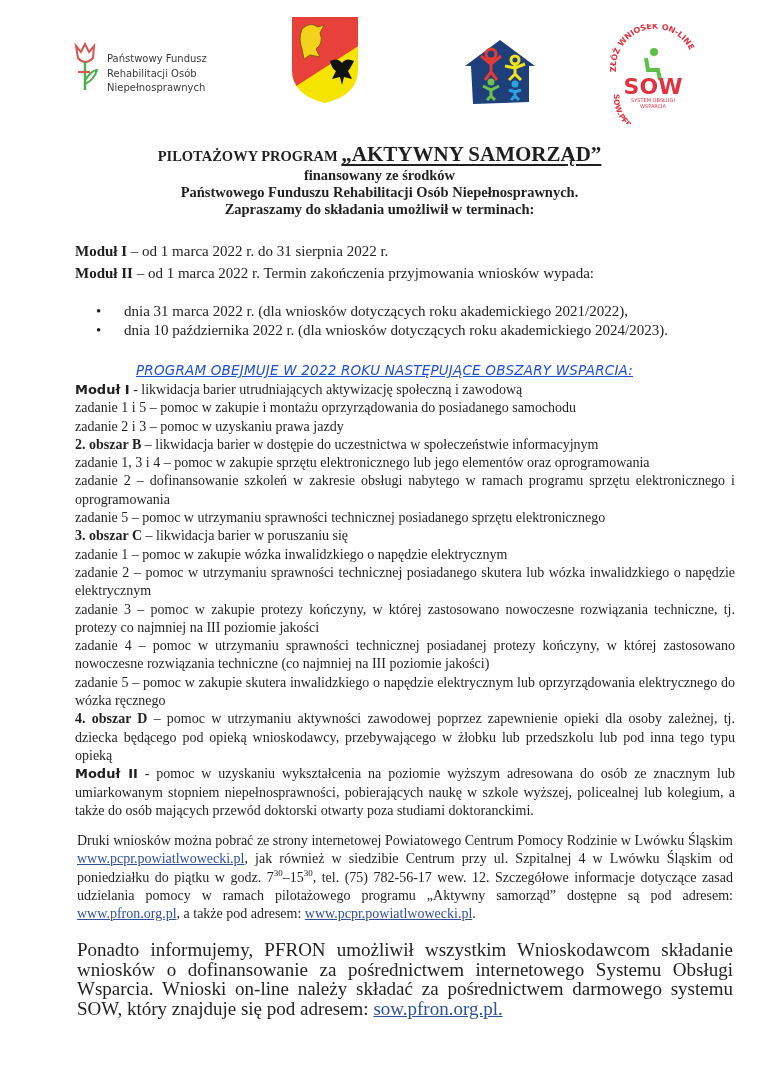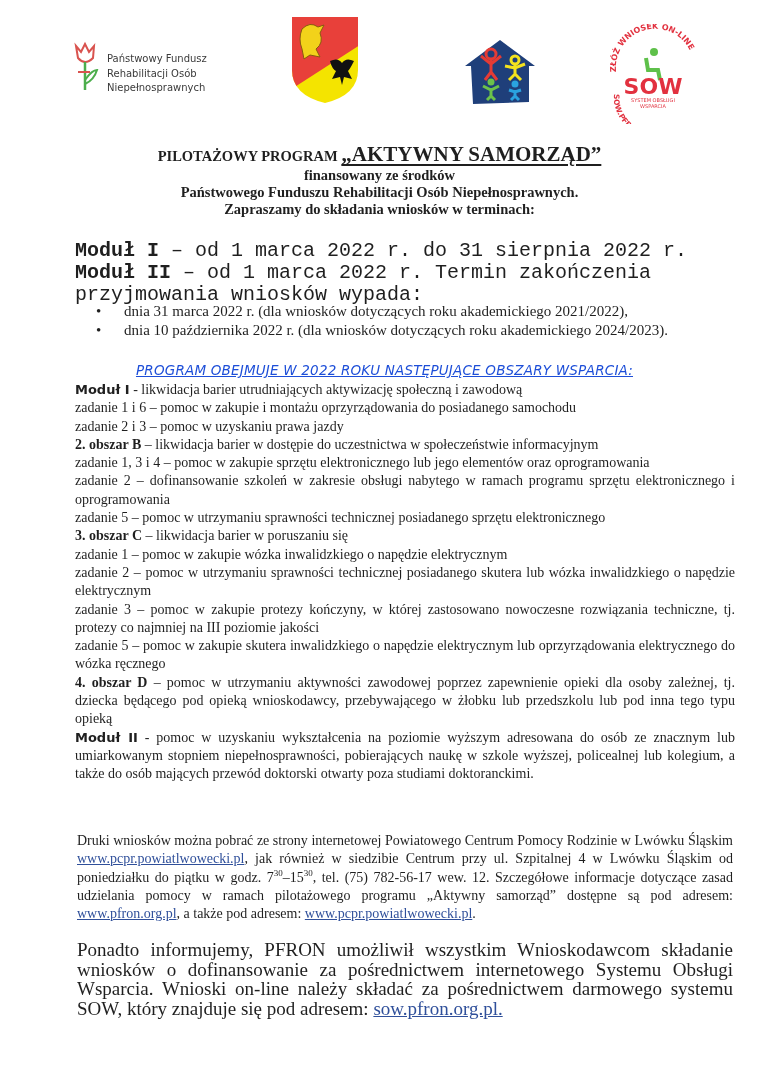--- a/index.html
+++ b/index.html
@@ -17,21 +17,21 @@
   .logo-house { position: absolute; left: 463px; top: 36px; width: 75px; height: 70px; }
   .logo-sow { position: absolute; left: 608px; top: 24px; width: 90px; height: 100px; }
 
   
   .title-block { position: absolute; left: 0; top: 143px; width: 709px; text-align: center;
                  font-weight: bold; color: #1f1f1f; margin-left: 25px; }
   .t1 { font-size: 14.5px; line-height: 22px; }
   .t1 .big { font-size: 21px; text-decoration: underline; text-underline-offset: 3px; }
   .t2 { font-size: 14.5px; line-height: 17px; }
 
-  .dates { position: absolute; left: 75px; top: 240px; width: 660px; font-size: 20px; line-height: 22px; font-family: Liberation Mono, monospace; }
+  .dates { position: absolute; left: 75px; top: 240px; width: 660px; font-size: 15px; line-height: 22px; }
   .dates b { font-weight: bold; }
   .bullets { position: absolute; left: 96px; top: 302px; width: 650px; font-size: 15px; line-height: 19px; margin: 0; padding: 0; list-style: none; }
   .bullets li { position: relative; padding-left: 28px; white-space: nowrap; }
   .bullets li::before { content: "•"; position: absolute; left: 0; top: 0; }
 
   .section-head { position: absolute; left: 0; top: 362px; width: 769px; text-align: center;
                   font-family: "DejaVu Sans", sans-serif; font-style: italic; font-size: 13.5px;
                   text-decoration: underline; letter-spacing: 0.2px; color: #1d4ed8; }
 
   .body-text { position: absolute; left: 75px; top: 381px; width: 660px; font-size: 14px; line-height: 18.3px; text-align: justify; }
@@ -109,49 +109,50 @@
       <text font-family="DejaVu Sans, sans-serif" font-size="7.5" font-weight="bold" fill="#e2313f"><textPath href="#arcBot">SOW.PFRON.ORG.PL</textPath></text>
     </svg>
   </div>
 
   <div class="title-block">
     <div class="t1">
       <span>PILOTAŻOWY PROGRAM </span><span class="big">„AKTYWNY SAMORZĄD”</span>
     </div>
     <div class="t2">finansowany ze środków</div>
     <div class="t2">Państwowego Funduszu Rehabilitacji Osób Niepełnosprawnych.</div>
-    <div class="t2">Zapraszamy do składania wniosków w terminach:</div>
+    <div class="t2">Zapraszamy do składania umożliwił w terminach:</div>
   </div>
 
   <div class="dates">
     <div><b>Moduł I</b><span> – od 1 marca 2022 r. do 31 sierpnia 2022 r.</span></div>
     <div><b>Moduł II</b><span> – od 1 marca 2022 r. Termin zakończenia przyjmowania wniosków wypada:</span></div>
   </div>
   <ul class="bullets">
     <li>dnia 31 marca 2022 r. (dla wniosków dotyczących roku akademickiego 2021/2022),</li>
     <li>dnia 10 października 2022 r. (dla wniosków dotyczących roku akademickiego 2024/2023).</li>
   </ul>
 
   <div class="section-head">PROGRAM OBEJMUJE W 2022 ROKU NASTĘPUJĄCE OBSZARY WSPARCIA:</div>
 
   <div class="body-text">
     <p><span class="modul">Moduł I</span><span> - likwidacja barier utrudniających aktywizację społeczną i zawodową</span></p>
 
-    <p>zadanie 1 i 6 – pomoc w zakupie i montażu oprzyrządowania do posiadanego samochodu</p>
+    <p>zadanie 1 i 5 – pomoc w zakupie i montażu oprzyrządowania do posiadanego samochodu</p>
     <p>zadanie 2 i 3 – pomoc w uzyskaniu prawa jazdy</p>
 
     <p><span class="bold">2.  obszar B</span><span> – likwidacja barier w dostępie do uczestnictwa w społeczeństwie informacyjnym</span></p>
     <p>zadanie 1, 3 i 4 – pomoc w zakupie sprzętu elektronicznego lub jego elementów oraz oprogramowania</p>
     <p>zadanie 2 – dofinansowanie szkoleń w zakresie obsługi nabytego w ramach programu sprzętu elektronicznego i oprogramowania</p>
     <p>zadanie 5 – pomoc w utrzymaniu sprawności technicznej posiadanego sprzętu elektronicznego</p>
 
     <p><span class="bold">3.  obszar C</span><span> – likwidacja barier w poruszaniu się</span></p>
     <p>zadanie 1 – pomoc w zakupie wózka inwalidzkiego o napędzie elektrycznym</p>
     <p>zadanie 2 – pomoc w utrzymaniu sprawności technicznej posiadanego skutera lub wózka inwalidzkiego o napędzie elektrycznym</p>
     <p>zadanie 3 – pomoc w zakupie protezy kończyny, w której zastosowano nowoczesne rozwiązania techniczne, tj. protezy co najmniej na III poziomie jakości</p>
+    <p>zadanie 4 – pomoc w utrzymaniu sprawności technicznej posiadanej protezy kończyny, w której zastosowano nowoczesne rozwiązania techniczne (co najmniej na III poziomie jakości)</p>
     <p>zadanie 5 – pomoc w zakupie skutera inwalidzkiego o napędzie elektrycznym lub oprzyrządowania elektrycznego do wózka ręcznego</p>
 
     <p><span class="bold">4.  obszar D</span><span> – pomoc w utrzymaniu aktywności zawodowej poprzez zapewnienie opieki dla osoby zależnej, tj. dziecka będącego pod opieką wnioskodawcy, przebywającego w żłobku lub przedszkolu lub pod inna tego typu opieką</span></p>
 
     <p><span class="modul">Moduł II</span><span> -  pomoc w uzyskaniu wykształcenia na poziomie wyższym adresowana do osób ze znacznym lub umiarkowanym stopniem niepełnosprawności, pobierających naukę w szkole wyższej, policealnej lub kolegium, a także do osób mających przewód doktorski otwarty poza studiami doktoranckimi.</span></p>
   </div>
 
   <div class="info1">
     <p><span>Druki wniosków można pobrać ze strony internetowej Powiatowego Centrum Pomocy Rodzinie w Lwówku Śląskim </span><a>www.pcpr.powiatlwowecki.pl</a><span>, jak również w siedzibie Centrum przy ul. Szpitalnej 4 w Lwówku Śląskim od poniedziałku do piątku w godz. 7</span><sup>30</sup><span>–15</span><sup>30</sup><span>, tel. (75) 782-56-17 wew. 12. Szczegółowe informacje dotyczące zasad udzielania pomocy w ramach pilotażowego programu „Aktywny samorząd” dostępne są pod adresem: </span><a>www.pfron.org.pl</a><span>, a także pod adresem: </span><a>www.pcpr.powiatlwowecki.pl</a><span>.</span></p>
   </div>

